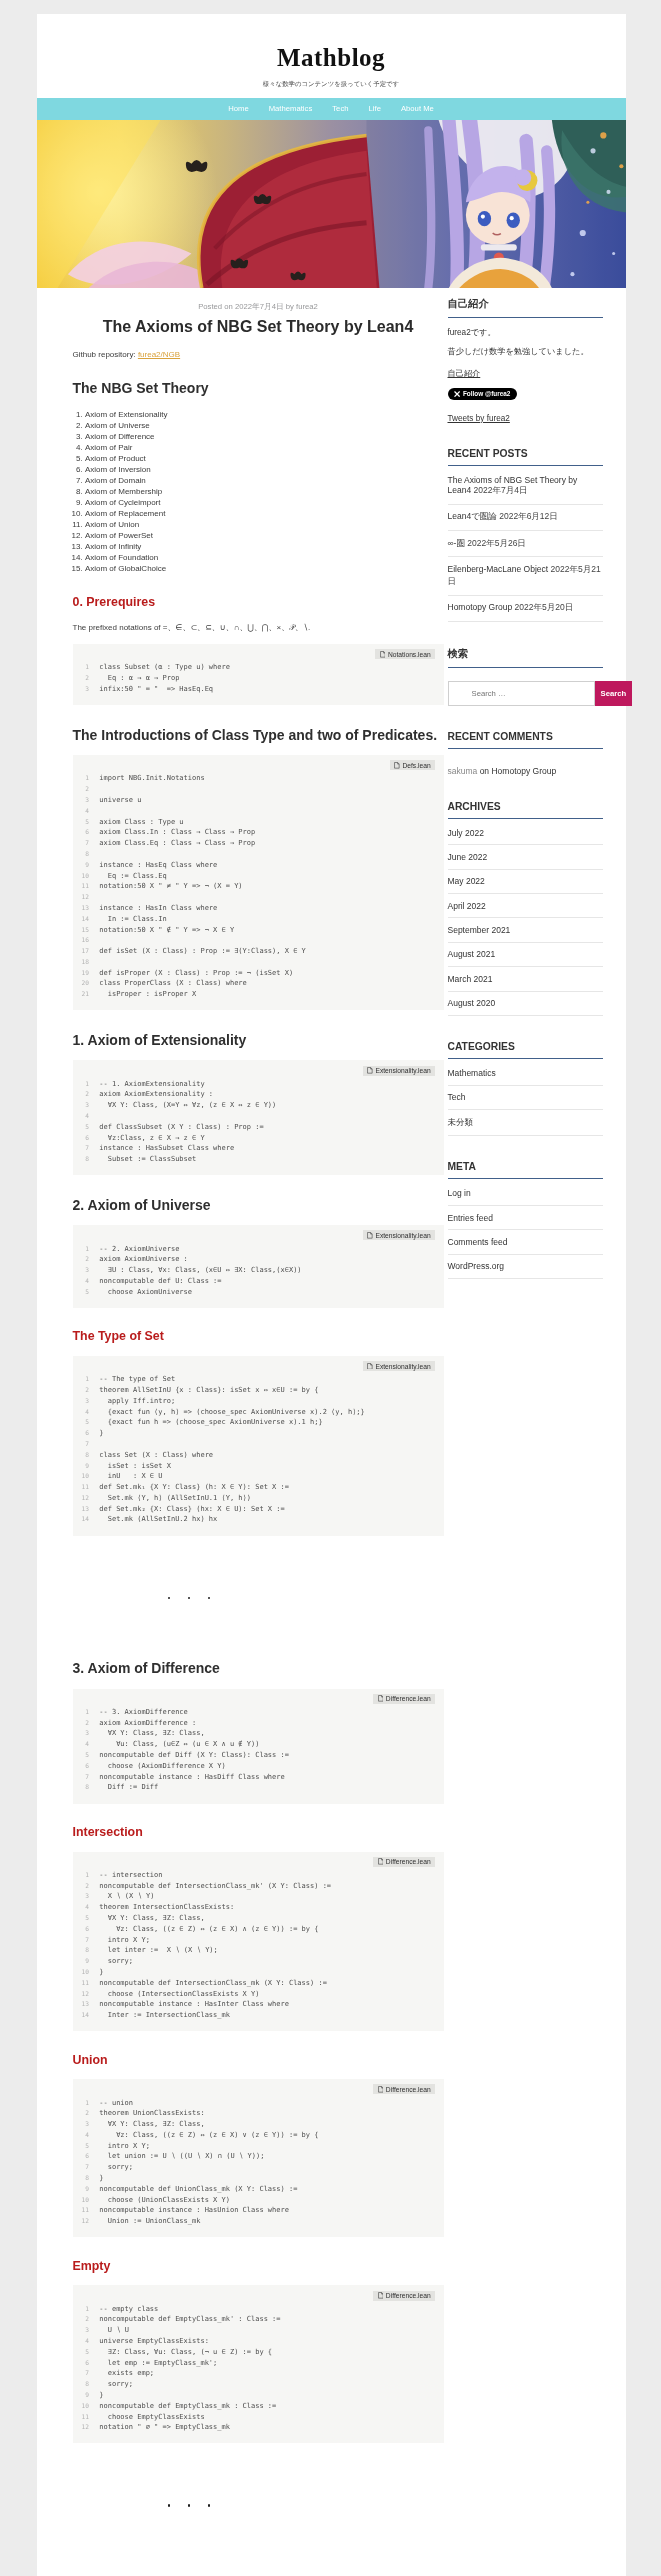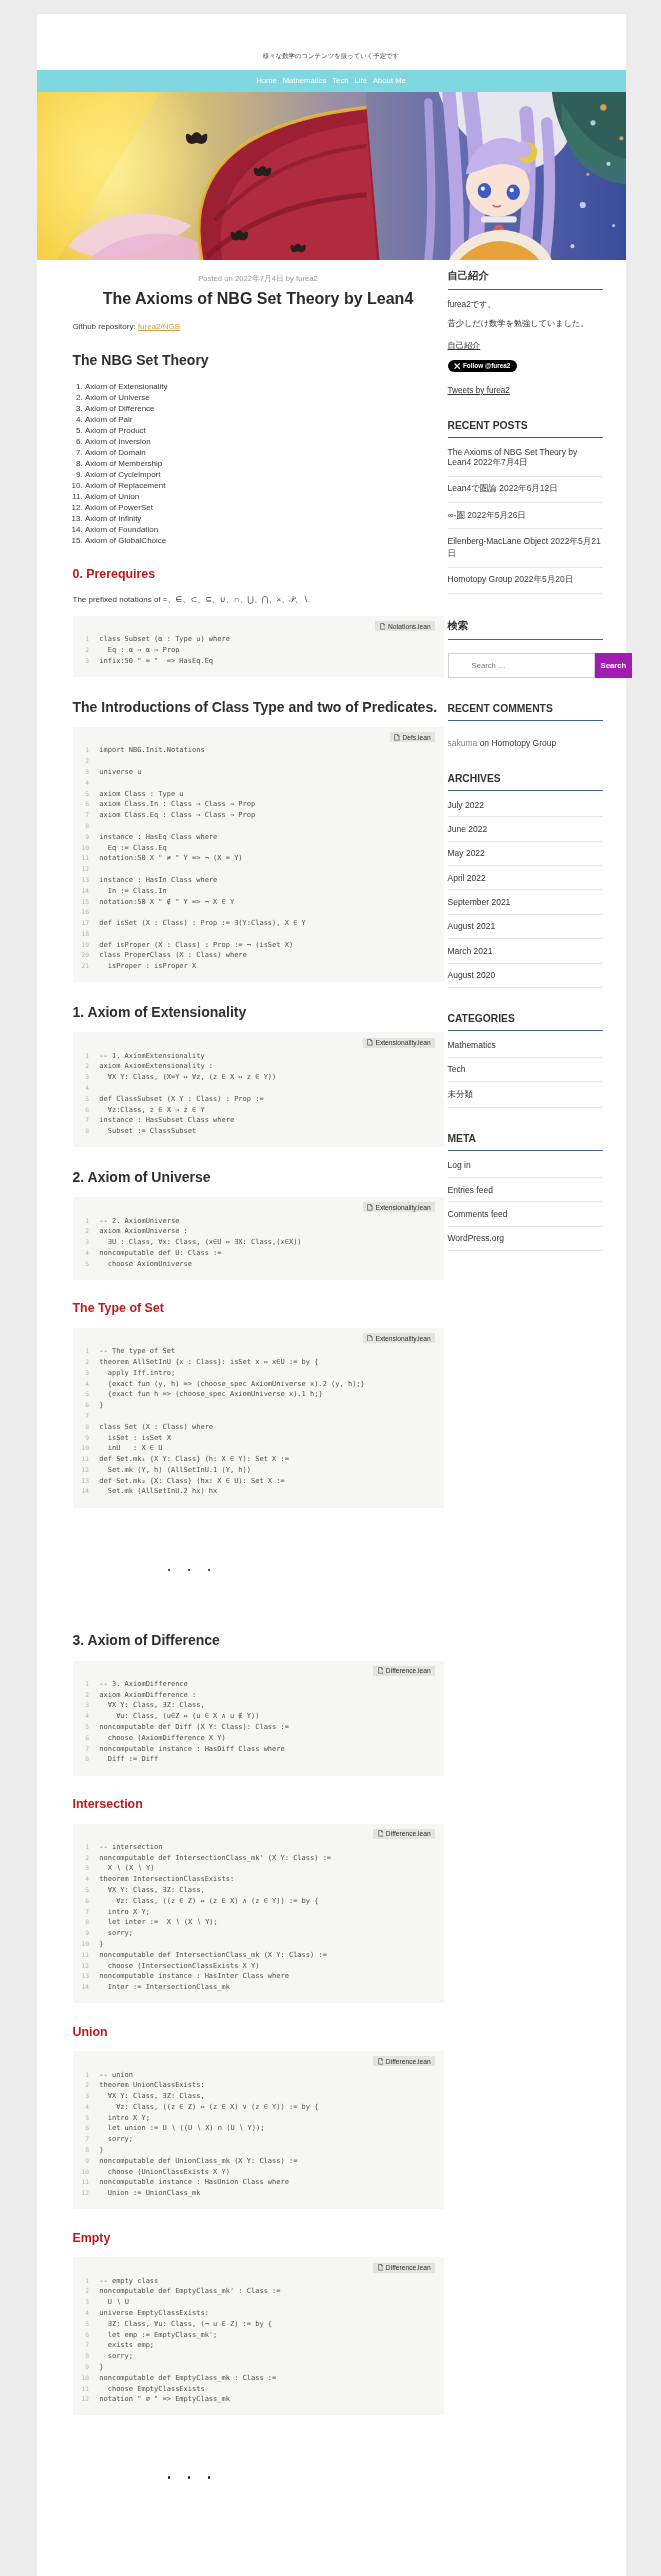--- a/index.html
+++ b/index.html
@@ -15,21 +15,21 @@
   }
   
   .site-header{text-align:center;padding:30px 0 9.3px;}
   .site-title{
     font-family:"Liberation Serif","DejaVu Serif",serif;
     font-size:25px;font-weight:600;color:#111;margin:0;letter-spacing:0.5px;cursor:pointer;
   }
   .site-tagline{font-size:6.4px;color:#4a4a4a;margin:7.2px 0 0;}
   
   .main-nav{background:#7fd8e0;height:22px;display:flex;justify-content:center;align-items:center;}
-  .nav-inner{display:flex;gap:6px;}
+  .nav-inner{display:flex;gap:20px;}
   .nav-link{color:#ffffff;font-size:7.7px;text-decoration:none;cursor:pointer;}
   
   .hero{height:168px;width:100%;overflow:hidden;line-height:0;}
   .hero svg{display:block;}
   
   .layout{display:grid;grid-template-columns:371px 155px;column-gap:4px;padding:0 9.8px 0 36px;align-items:start;}
   
   .post-meta{margin:14.4px 0 0;text-align:center;font-size:7.7px;color:#98999b;}
   .post-title{margin:6.2px 0 0;text-align:center;font-size:16px;font-weight:700;color:#2b2b2b;}
   .repo-line{margin:13.4px 0 0;font-size:8px;color:#3b3b3b;}
@@ -59,28 +59,29 @@
   .tweets-link{display:inline-block;margin-top:12.4px;}
   .widget-list{list-style:none;margin:0;padding:0;}
   .widget-list li{padding:6.7px 0;border-bottom:0.5px solid #e6e6e6;font-size:8.5px;color:#333;}
   .widget-list li:last-child{border-bottom:0.5px solid #e6e6e6;}
   .item-link{color:#333;text-decoration:none;cursor:pointer;}
   .post-date{color:#444;}
   .comment-item{padding:8.2px 0 0;font-size:8.5px;color:#333;}
   .comment-author{color:#888;}
   .search-form{display:flex;margin-top:12.4px;}
   .search-input{flex:1;height:25px;border:0.5px solid #cfcfcf;padding:0 23px;font-size:7.7px;color:#555;outline:none;background:#fff;box-sizing:border-box;}
-  .search-btn{width:47px;height:25px;background:#a21caf;color:#fff;border:none;font-size:7.7px;font-weight:700;cursor:pointer;}
+  .search-btn{width:47px;height:25px;background:#be185d;color:#fff;border:none;font-size:7.7px;font-weight:700;cursor:pointer;}
 </style>
 </head>
 <body>
 
 <div class="container">
 
   <header class="site-header">
+    <h1 class="site-title">Mathblog</h1>
     <p class="site-tagline">様々な数学のコンテンツを扱っていく予定です</p>
   </header>
 
   <nav class="main-nav">
     <div class="nav-inner">
 
     <a class="nav-link">Home</a>
         <a class="nav-link">Mathematics</a>
         <a class="nav-link">Tech</a>
         <a class="nav-link">Life</a>

